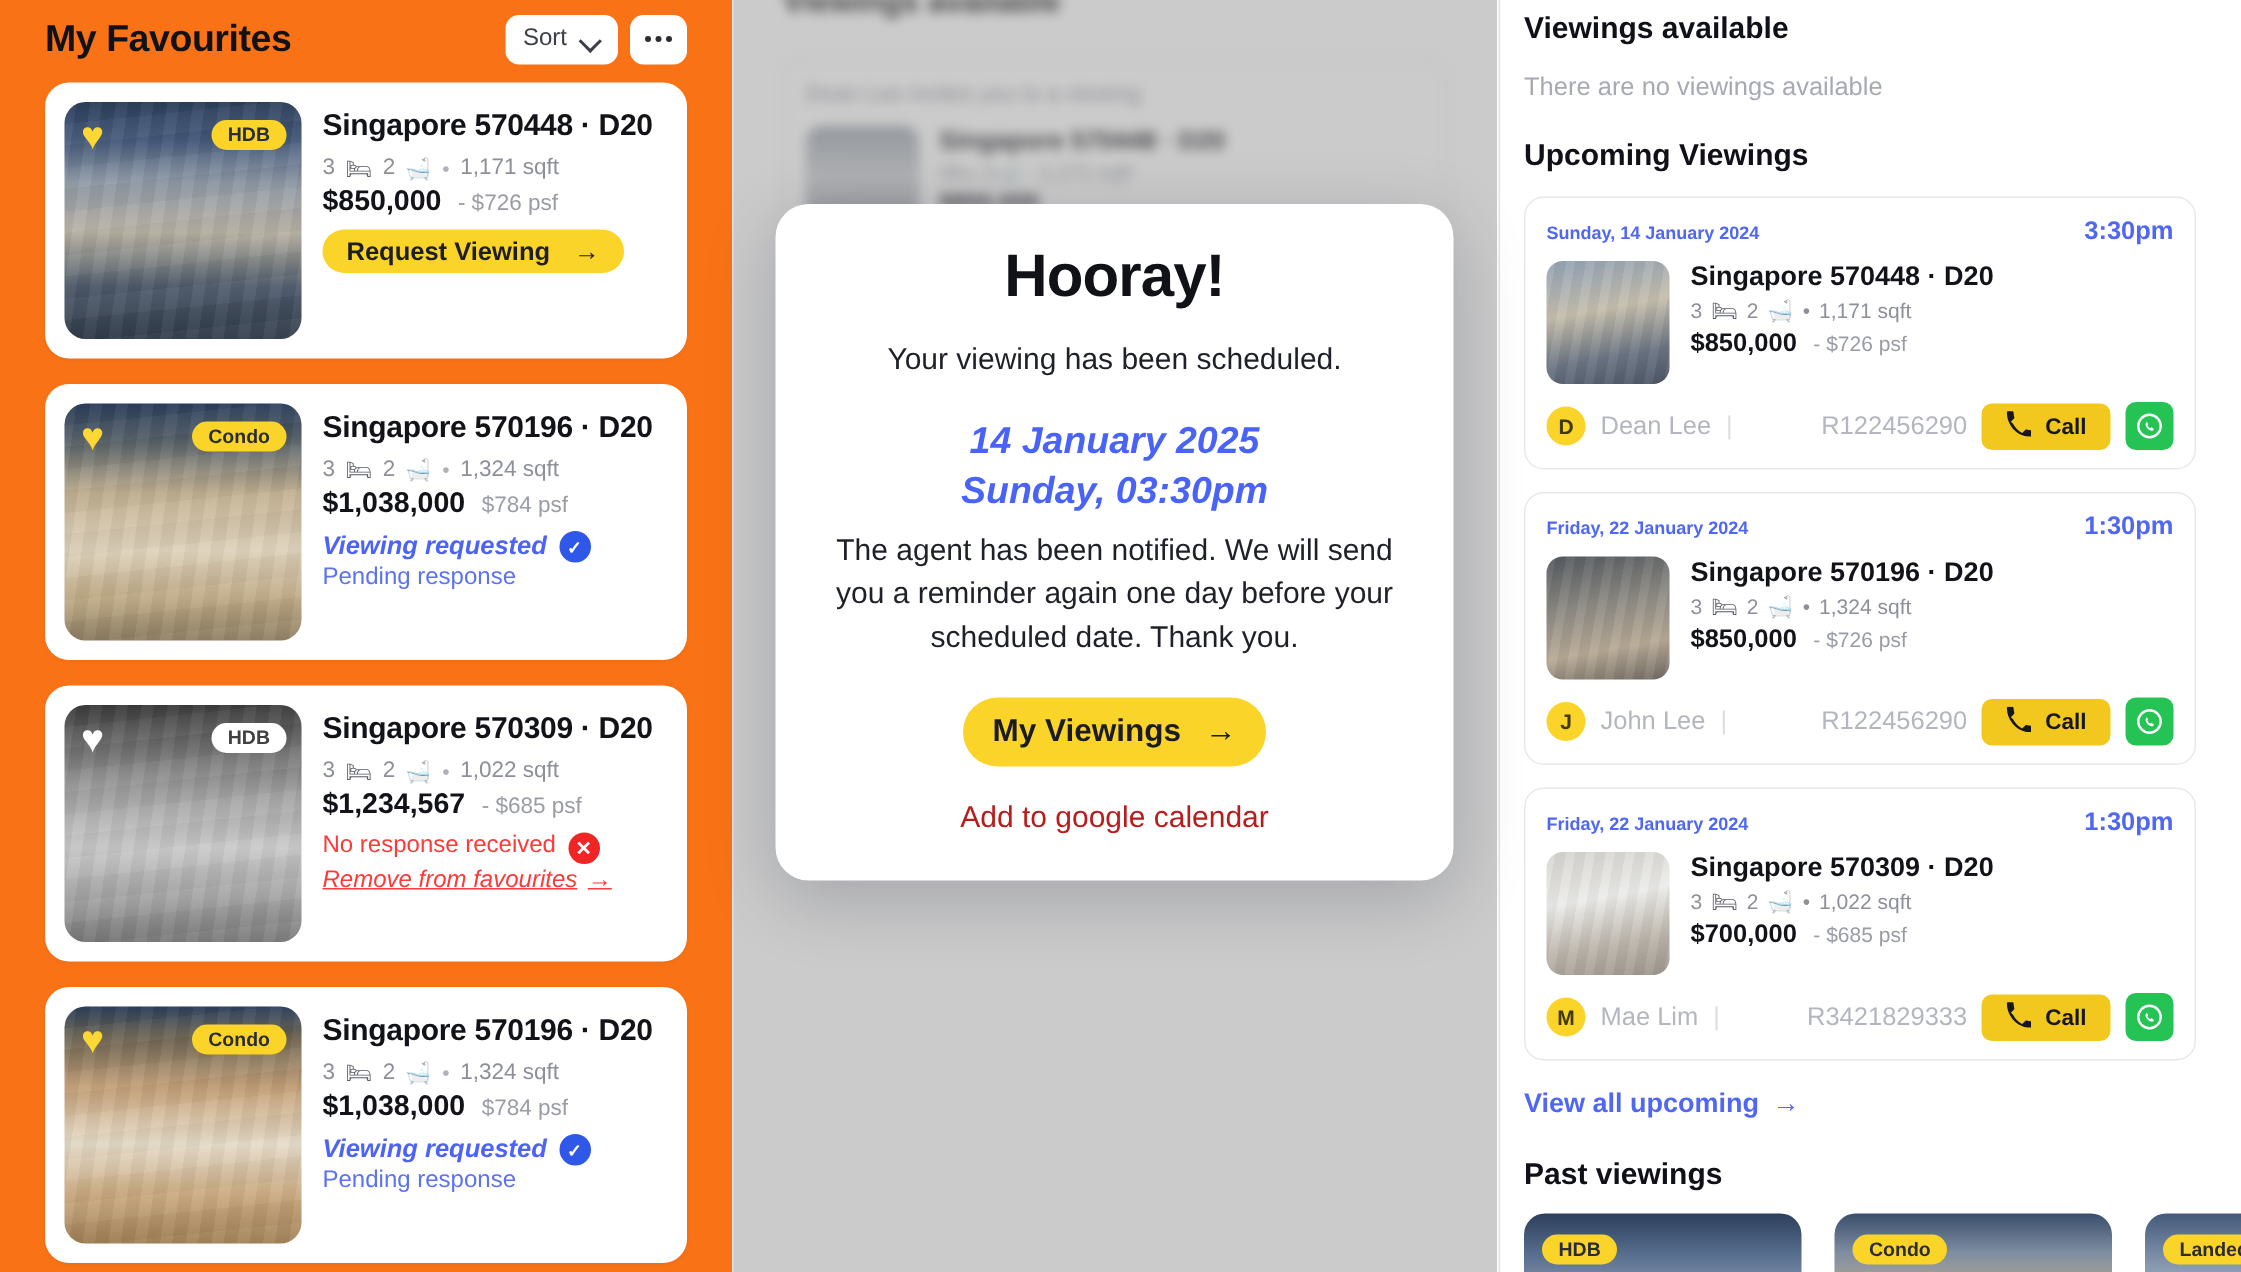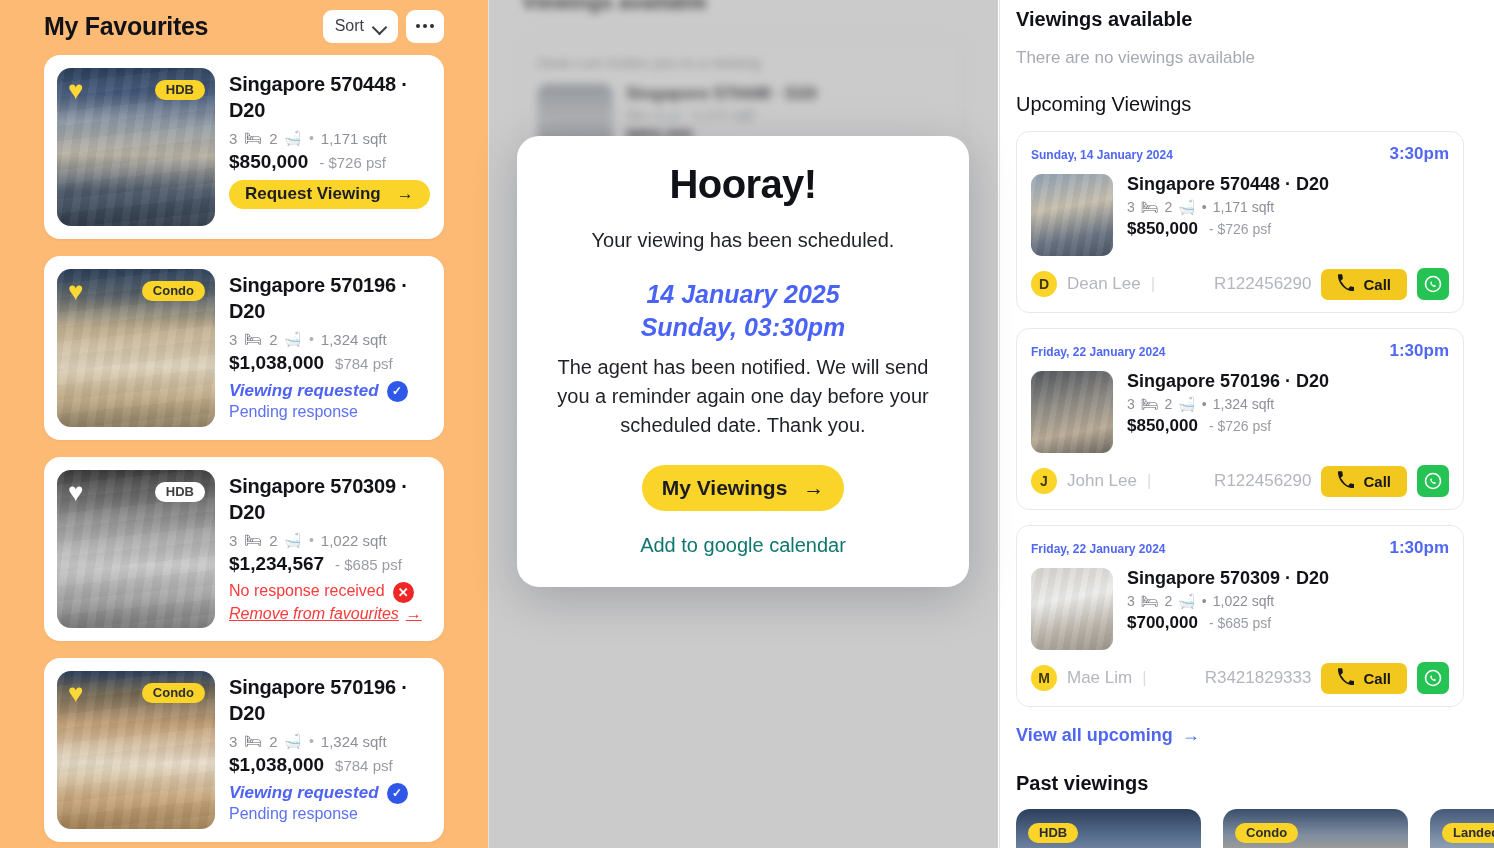--- a/index.html
+++ b/index.html
@@ -13,22 +13,22 @@
     position: relative;
     width: 1494px; height: 848px;
     display: flex;
     background: #ffffff;
   }
 
   
   .left-panel {
     width: 488px;
     height: 848px;
-    background: #fdba74;
-    padding: 0 44px;
+    background: #f97316;
+    padding: 0 30px;
     position: relative;
     overflow: hidden;
     flex: 0 0 488px;
   }
   .left-header {
     display: flex;
     align-items: center;
     justify-content: space-between;
     height: 48px;
     padding-top: 4px;
@@ -298,42 +298,42 @@
     border-radius: 24px;
     height: 46px;
     width: 202px;
     display: flex; align-items: center; justify-content: center;
     gap: 16px;
     font-size: 21px; font-weight: 600; color: #1b1c22;
     cursor: pointer;
   }
   .modal-link {
     margin-top: 23px;
-    font-size: 20px; color: #0f766e;
+    font-size: 20px; color: #b91c1c;
     cursor: pointer;
   }
 
   
   .right-panel {
     width: 496px;
     flex: 1;
     height: 848px;
     background: #ffffff;
     padding: 0 30px 0 18px;
     overflow: hidden;
   }
   .rp-h {
     font-size: 20px; font-weight: bold; color: #101118;
     margin-top: 8px;
   }
   .rp-none {
     margin-top: 17px; font-size: 17px; color: #a7a9b3;
   }
   .rp-h2 {
-    margin-top: 25px; font-size: 20px; font-weight: normal; color: #101118;
+    margin-top: 25px; font-size: 20px; font-weight: bold; color: #101118;
   }
   .view-card {
     margin-top: 15px;
     border: 1px solid #e7e8ee;
     border-radius: 13px;
     padding: 12px 14px 12px;
     background: #fff;
   }
   .vc-head {
     display: flex; align-items: baseline; justify-content: space-between;

